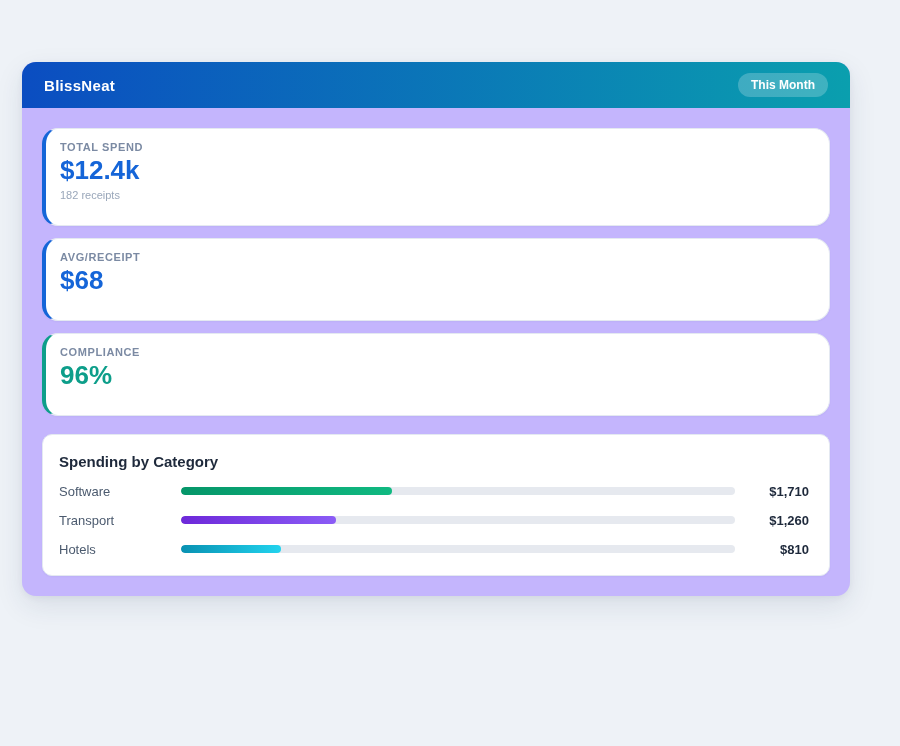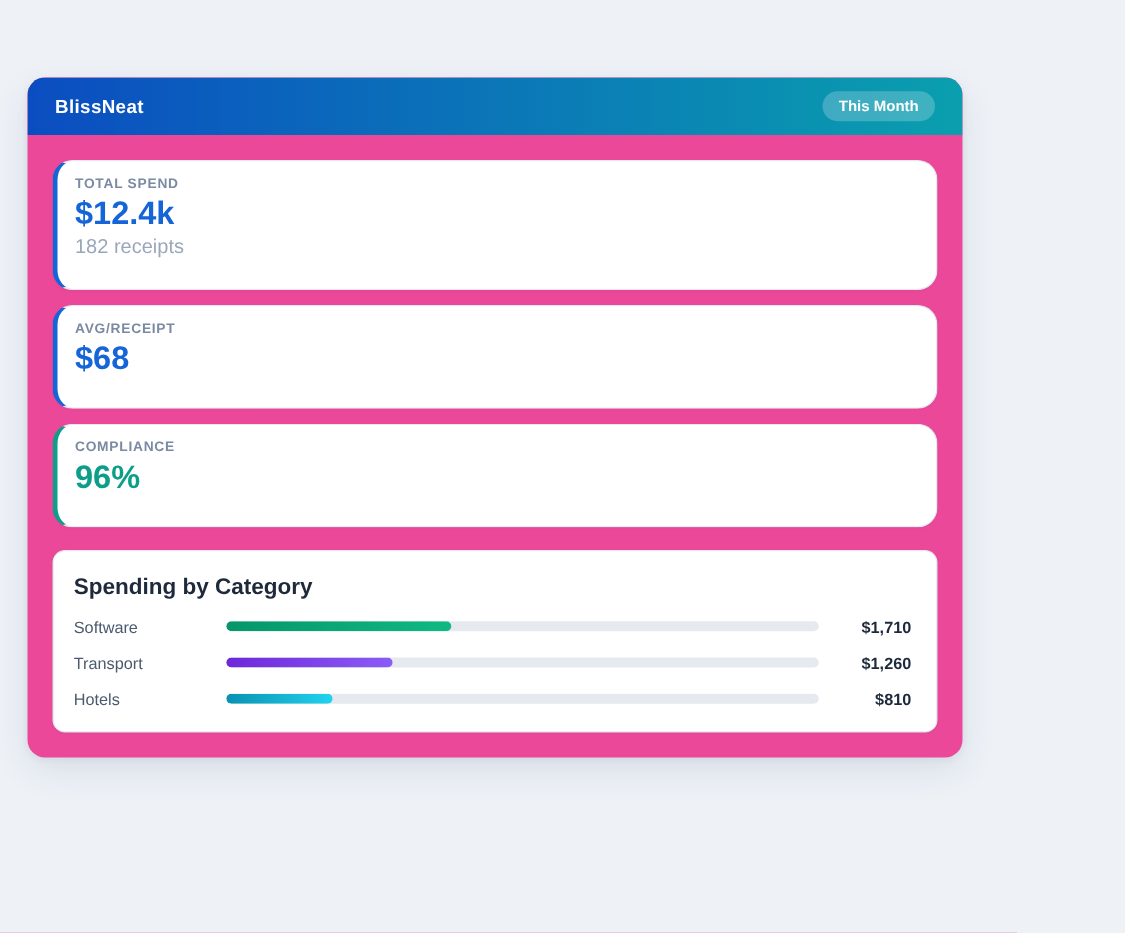--- a/index.html
+++ b/index.html
@@ -6,23 +6,23 @@
   html, body {
     width: 900px; height: 746px;
     font-family: "Liberation Sans", sans-serif;
     background: var(--page-bg, #eef2f7);
     overflow: hidden;
   }
   .page { width: 900px; height: 746px; position: relative; }
   .card {
     position: absolute;
     left: 22px; top: 62px;
-    width: 748px;
+    width: 828px;
     border-radius: 14px;
-    background: #ec4899;
+    background: #c4b5fd;
     box-shadow: 0 10px 28px rgba(30, 50, 90, 0.10), 0 2px 6px rgba(30,50,90,0.06);
     overflow: hidden;
   }
   .header {
     height: 46px;
     background: linear-gradient(90deg, var(--header-from, #0b4dc1), var(--header-to, #0a9fae));
     display: flex;
     align-items: center;
     justify-content: space-between;
     padding: 0 22px;
@@ -65,35 +65,35 @@
     text-transform: uppercase;
   }
   .stat-value {
     font-size: 26px;
     font-weight: 800;
     color: var(--accent);
     line-height: 1.15;
     margin-top: 3px;
   }
   .stat-sub {
-    font-size: 16px;
+    font-size: 11px;
     color: #9aa7ba;
     margin-top: 3px;
   }
   .stat-sub:empty { display: none; }
   .category-card {
     border: 1px solid #e4e9f1;
     border-radius: 10px;
     background: #ffffff;
     padding: 18px 20px 16px 16px;
     margin-top: 18px;
     box-shadow: 0 1px 2px rgba(30,50,90,0.04);
   }
   .category-title {
-    font-size: 18px;
+    font-size: 15px;
     font-weight: 700;
     color: #1e293b;
     margin-bottom: 14px;
   }
   .cat-row {
     display: grid;
     grid-template-columns: 112px 1fr 64px;
     align-items: center;
     column-gap: 10px;
     margin-bottom: 14px;

